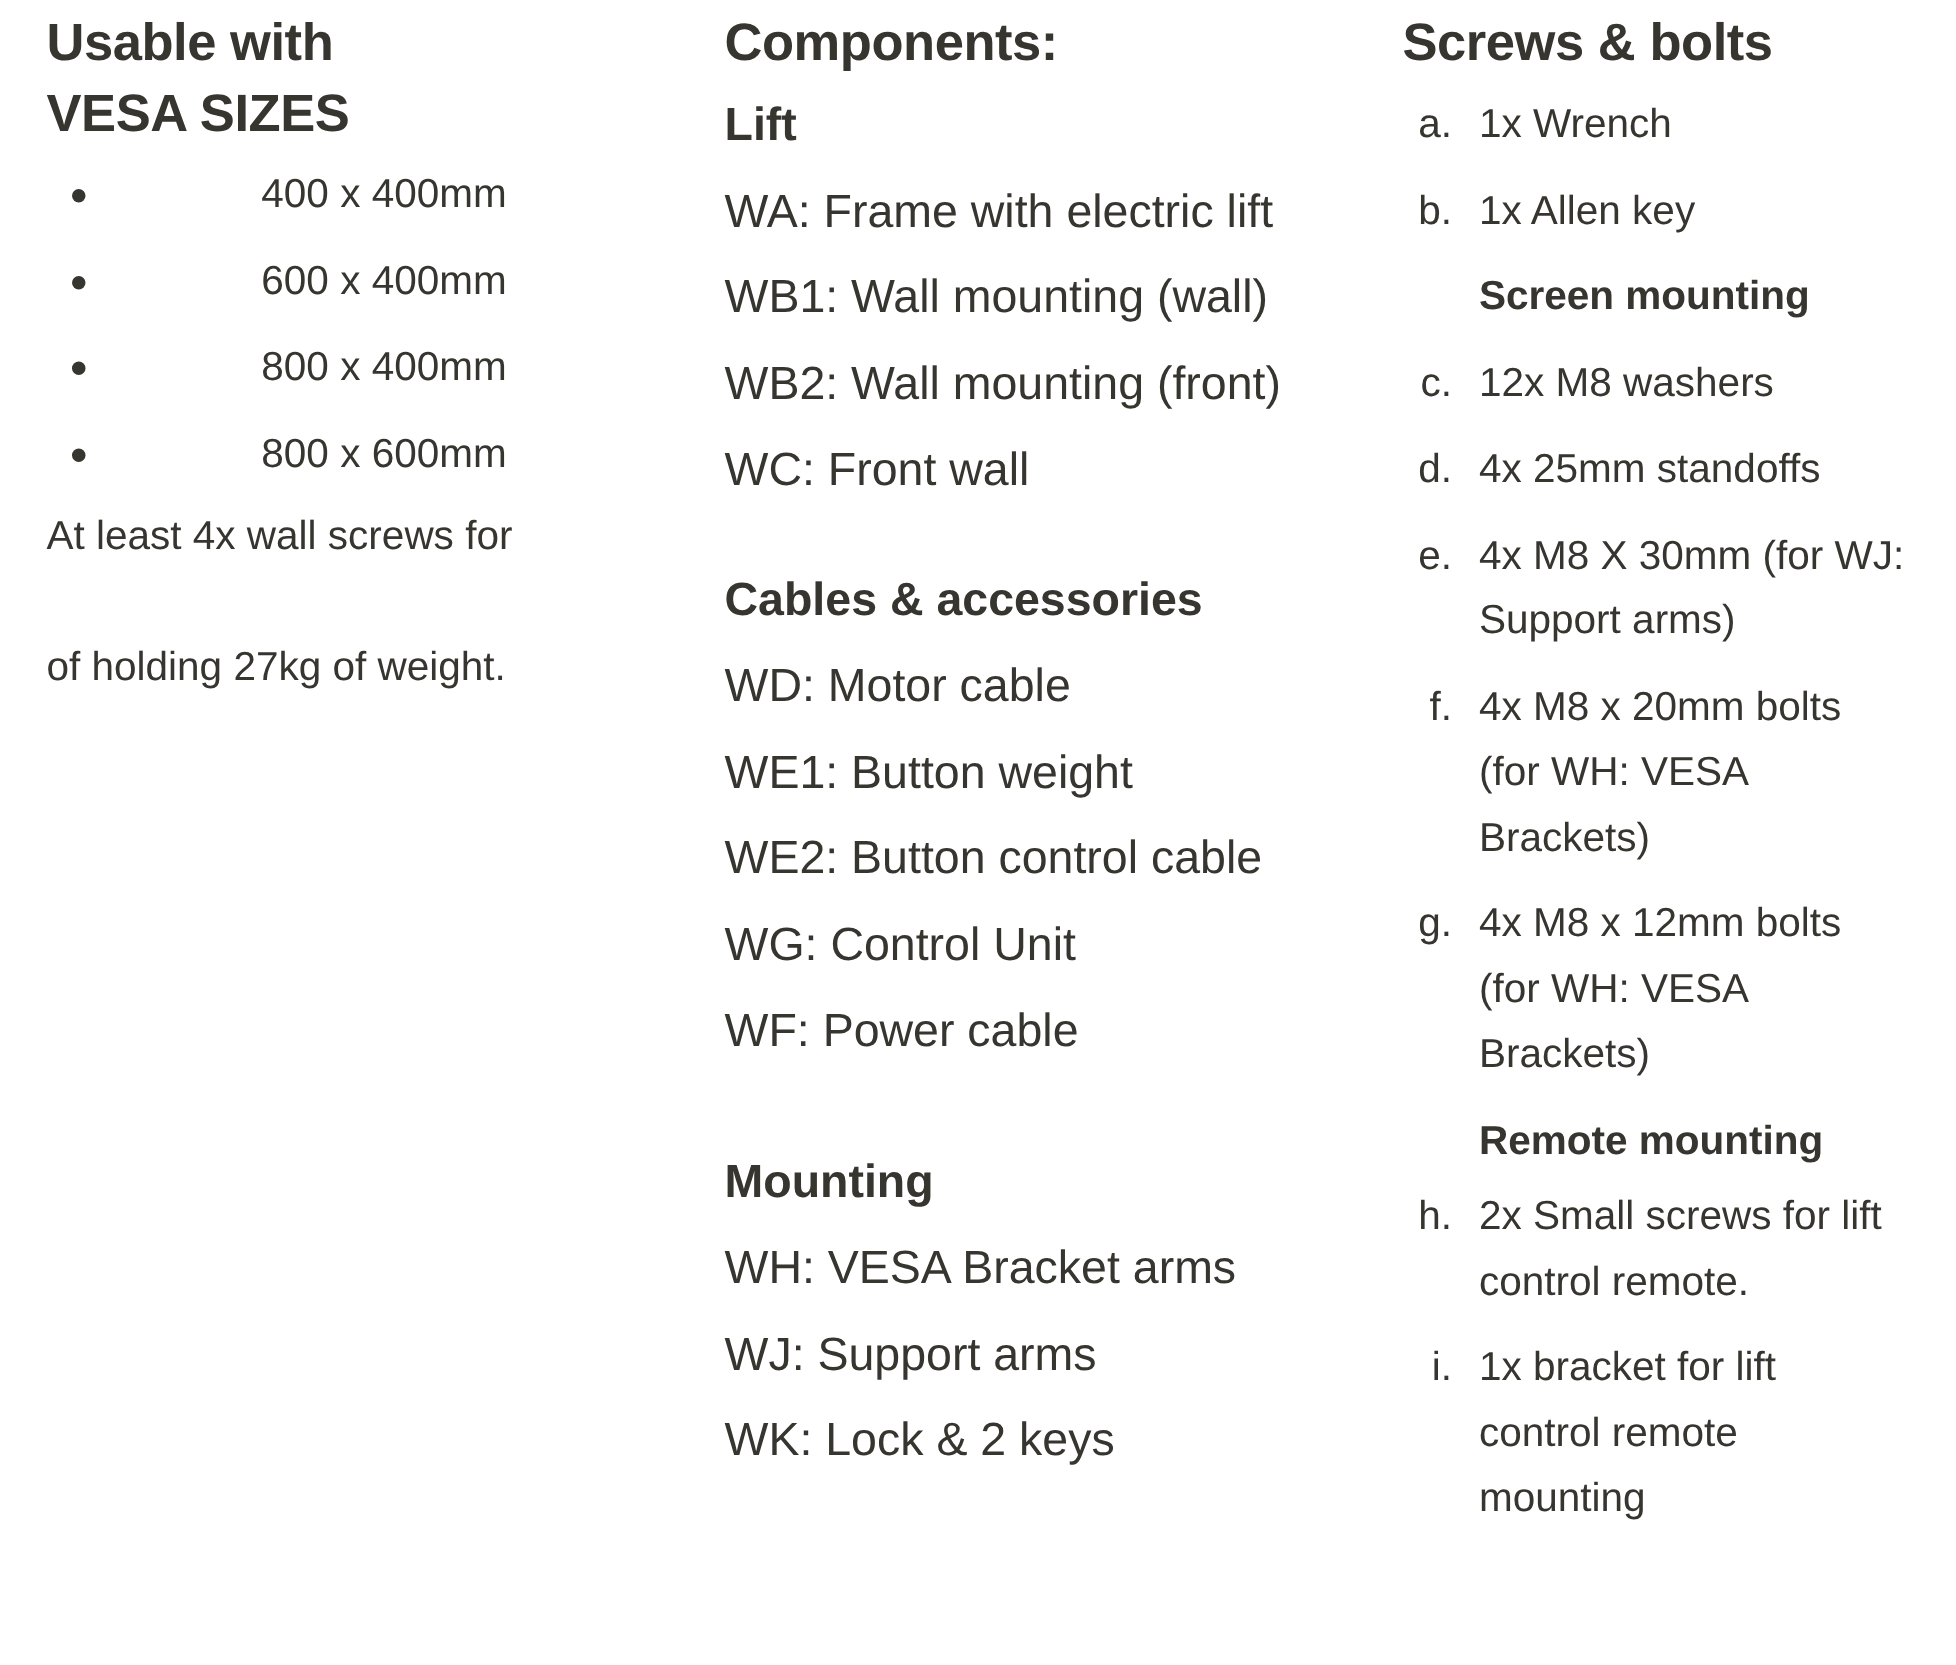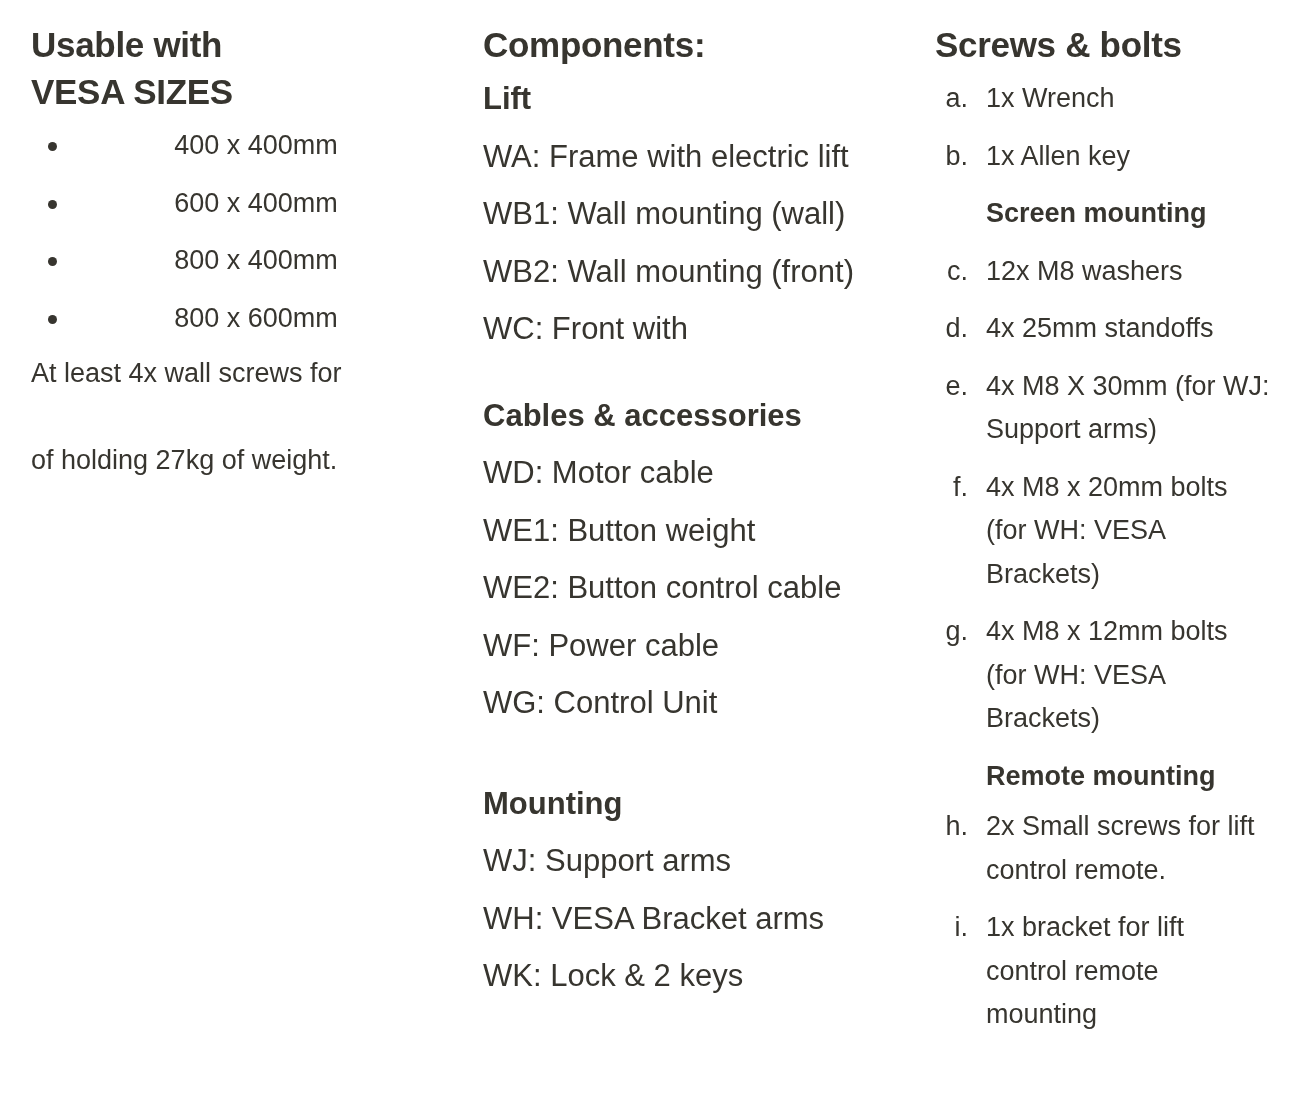--- a/index.html
+++ b/index.html
@@ -1,18 +1,18 @@
 <!DOCTYPE html>
 <html><head>
 <meta charset="utf-8">
 <style>
   html, body { margin:0; padding:0; background:#ffffff; }
   body { width:1304px; height:1110px; overflow:hidden; position:relative;
          font-family:"Liberation Sans", sans-serif; color:#37352f; }
-  .col { position:absolute; top:16px; }
+  .col { position:absolute; top:0; }
   .col1 { left:31px; width:400px; }
   .col2 { left:483px; width:420px; }
   .col3 { left:935px; width:369px; }
   h2 { font-size:35px; font-weight:bold; margin:0; line-height:47px; letter-spacing:-0.3px; }
   .t { font-size:31px; line-height:57.5px; margin:0; }
   .b { font-weight:bold; }
   ul { margin:0; padding:0; list-style:none;text-align:center; }
   ul.bullets li { position:relative; padding-left:50px; font-size:27px; line-height:57.5px; }
   ul.bullets li::before { content:""; position:absolute; left:17px; top:25px; width:9px; height:9px; border-radius:50%; background:#37352f; }
   .para { font-size:27px; line-height:43.5px; margin:0; }
@@ -41,30 +41,30 @@
     <span>of holding 27kg of weight.</span>
   </p>
 </div>
 
 <div class="col col2">
   <h2 style="margin-top:5px;">Components:</h2>
   <p class="t b" style="margin-top:2px;">Lift</p>
   <p class="t">WA: Frame with electric lift</p>
   <p class="t">WB1: Wall mounting (wall)</p>
   <p class="t">WB2: Wall mounting (front)</p>
-  <p class="t">WC: Front with</p>
+  <p class="t">WC: Front wall</p>
   <p class="t b" style="margin-top:29px;">Cables &amp; accessories</p>
   <p class="t">WD: Motor cable</p>
   <p class="t">WE1: Button weight</p>
   <p class="t">WE2: Button control cable</p>
+  <p class="t">WG: Control Unit</p>
   <p class="t">WF: Power cable</p>
-  <p class="t">WG: Control Unit</p>
   <p class="t b" style="margin-top:43px;">Mounting</p>
+  <p class="t">WH: VESA Bracket arms</p>
   <p class="t">WJ: Support arms</p>
-  <p class="t">WH: VESA Bracket arms</p>
   <p class="t">WK: Lock &amp; 2 keys</p>
 </div>
 
 <div class="col col3">
   <h2 style="margin-top:5px;">Screws &amp; bolts</h2>
   <ol style="margin-top:9px;">
     <li><span class="m">a.</span><span>1x Wrench</span></li>
     <li><span class="m">b.</span><span>1x Allen key</span></li>
   </ol>
   <p class="sub" style="margin-top:14px;margin-bottom:14px;">Screen mounting</p>

